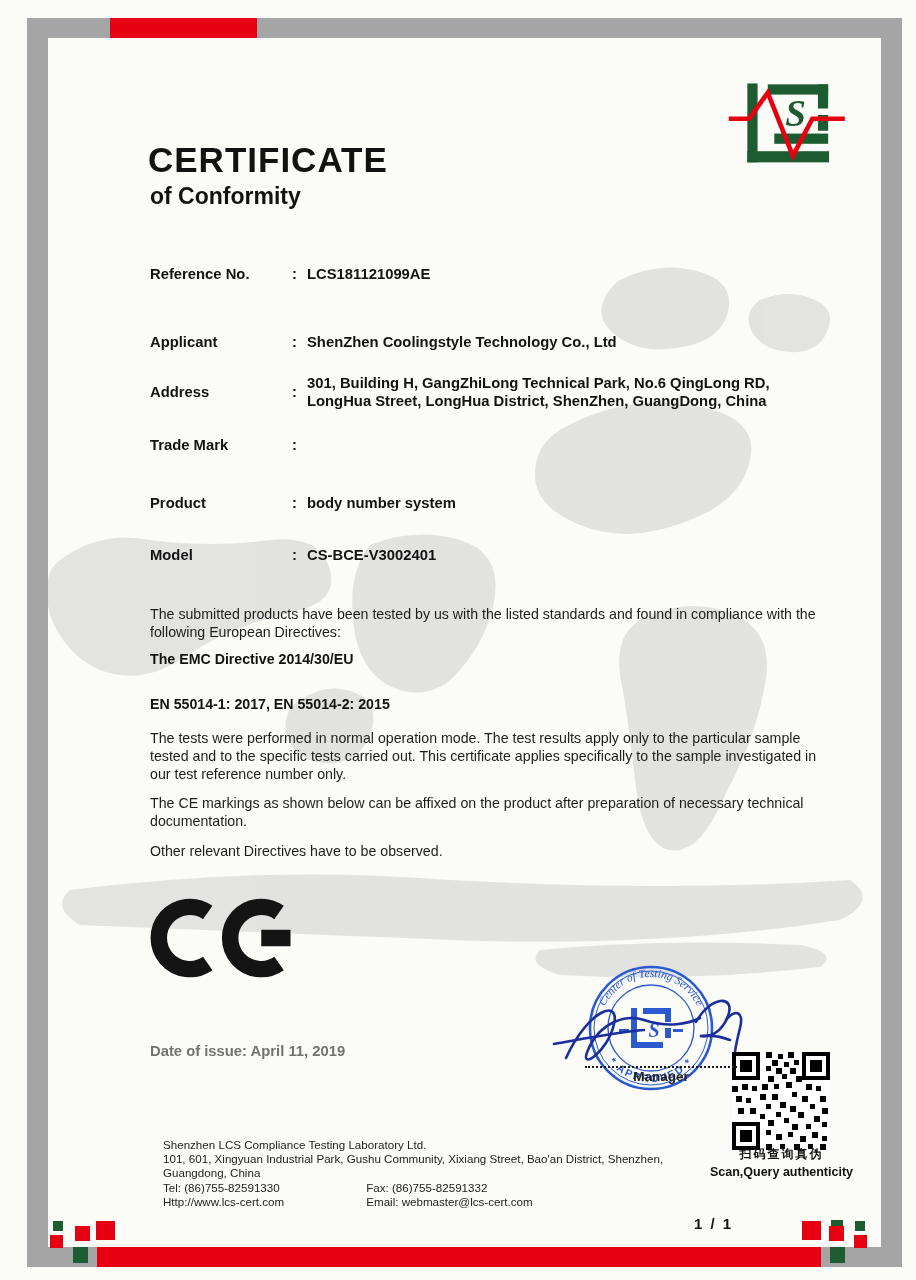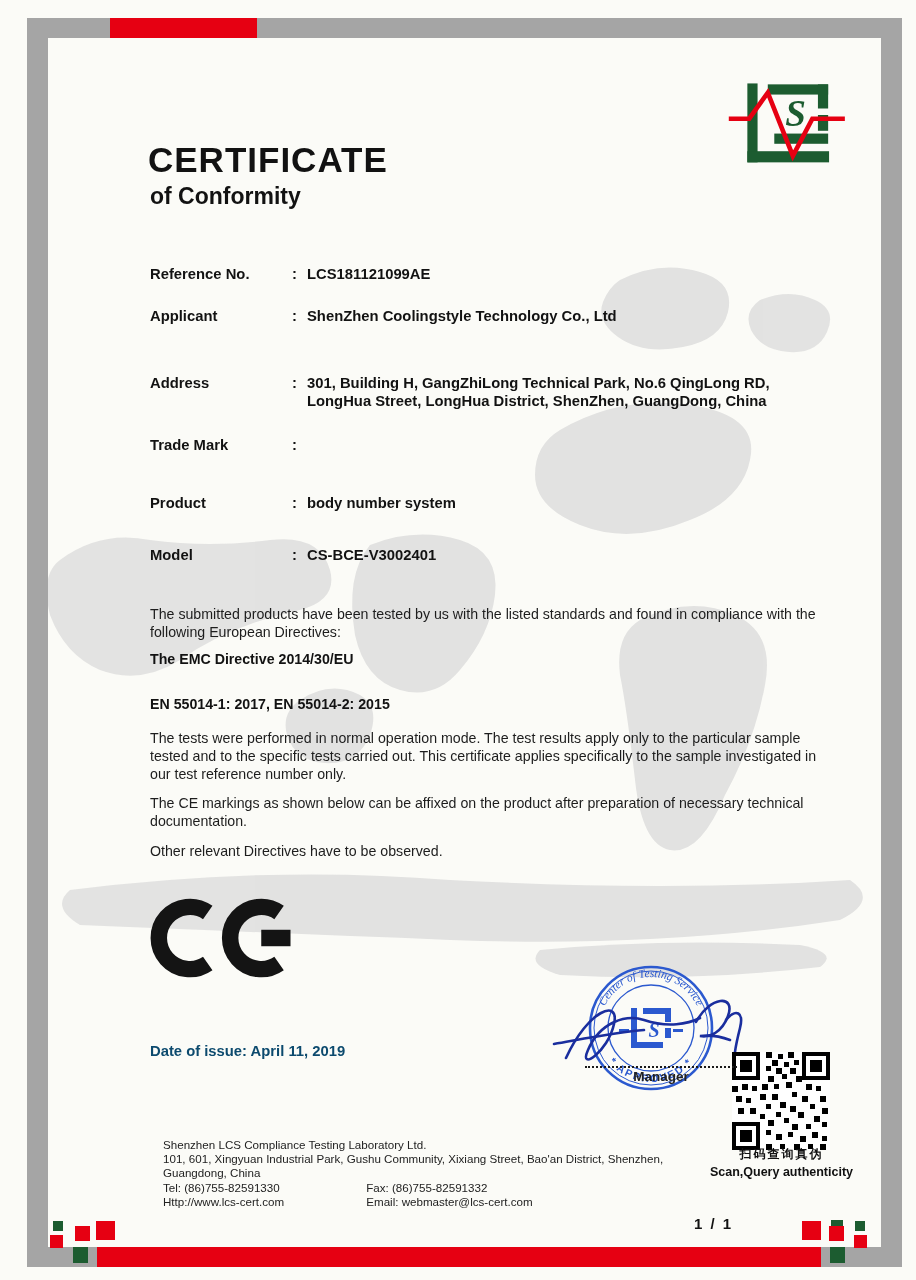--- a/index.html
+++ b/index.html
@@ -20,31 +20,31 @@
   .frame-bottom-gr{left:821px;top:1247px;width:81px;height:20px;}
   .accent-top-red{left:110px;top:18px;width:147px;height:20px;}
   .sq{position:absolute;z-index:4;}
   .sq.red{background:#e60012;}
   .sq.green{background:#1c5c30;}
   
   .abs{position:absolute;z-index:5;}
   .logo-svg{left:726px;top:72px;}
   .title{left:148px;top:140px;font-size:35px;font-weight:bold;letter-spacing:1px;color:#121212;}
   .subtitle{left:150px;top:183px;font-size:23px;font-weight:bold;color:#121212;}
-  .row{left:150px;width:660px;display:flex;font-weight:bold;font-size:14.8px;line-height:17.5px;color:#121212;}
+  .row{left:150px;width:660px;display:flex;font-weight:bold;font-size:14.8px;line-height:17.5px;color:#121212;align-items:center;}
   .row .lbl{width:142px;flex:0 0 142px;}
   .row .col{width:15px;flex:0 0 15px;}
   .row .val{flex:1;}
-  .r0{top:266px}.r1{top:308px}.r2{top:375px}.r3{top:437px}.r4{top:495px}.r5{top:547px}
+  .r0{top:266px}.r1{top:334px}.r2{top:375px}.r3{top:437px}.r4{top:495px}.r5{top:547px}
   .para{left:150px;width:676px;font-size:14.2px;line-height:17.8px;color:#1d1d1d;}
   .para.bold{font-weight:bold;color:#121212;}
   .p-intro{top:606px}.p-directive{top:651px}.p-standards{top:696px}
   .p-tests{top:730px}.p-ce{top:795px}.p-other{top:843px}
   .ce-svg{left:146px;top:882px;}
-  .date-line{left:150px;top:1043px;font-size:14.8px;font-weight:bold;color:#0c4a6e;}
+  .date-line{left:150px;top:1043px;font-size:14.8px;font-weight:bold;color:#737373;}
   .stamp-svg{left:575px;top:953px;z-index:5;}
   .sig-svg{left:548px;top:980px;z-index:6;}
   .dotline{left:585px;top:1050px;width:152px;height:16px;border-bottom:2px dotted #1a1a1a;z-index:7;}
   .manager{left:600px;top:1069px;width:122px;text-align:center;font-size:13.5px;font-weight:600;color:#222;z-index:7;}
   .qr{left:732px;top:1052px;z-index:6;}
   .qr-caption{left:700px;top:1146px;width:163px;text-align:center;z-index:6;color:#111;}
   .qr-caption .zh{font-size:12px;font-weight:bold;letter-spacing:2px;}
   .qr-caption .en{font-size:12.5px;font-weight:bold;margin-top:2px;}
   .pagenum{left:694px;top:1183px;font-size:15px;font-weight:bold;letter-spacing:2px;color:#121212;margin-top:32px;}
   .footer{left:163px;top:1138px;width:540px;font-size:11.6px;line-height:14.2px;color:#222;}

